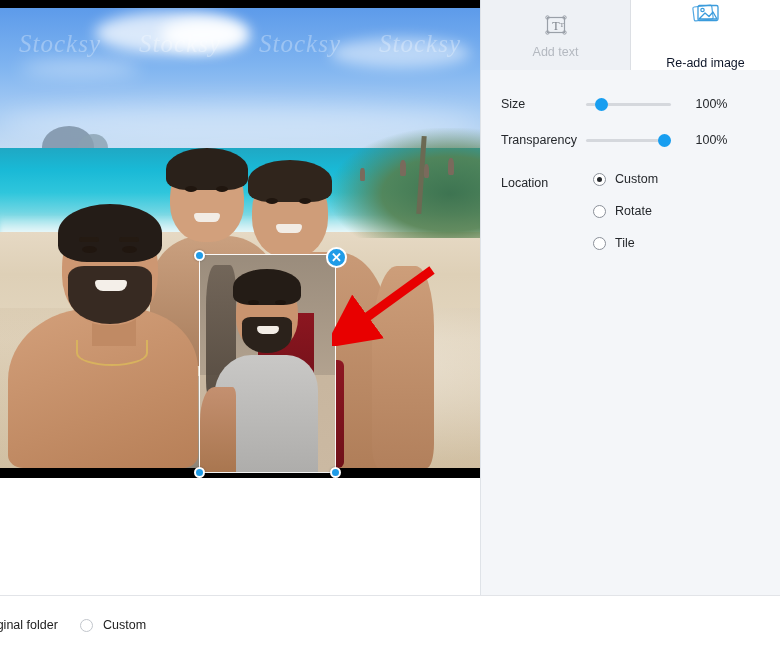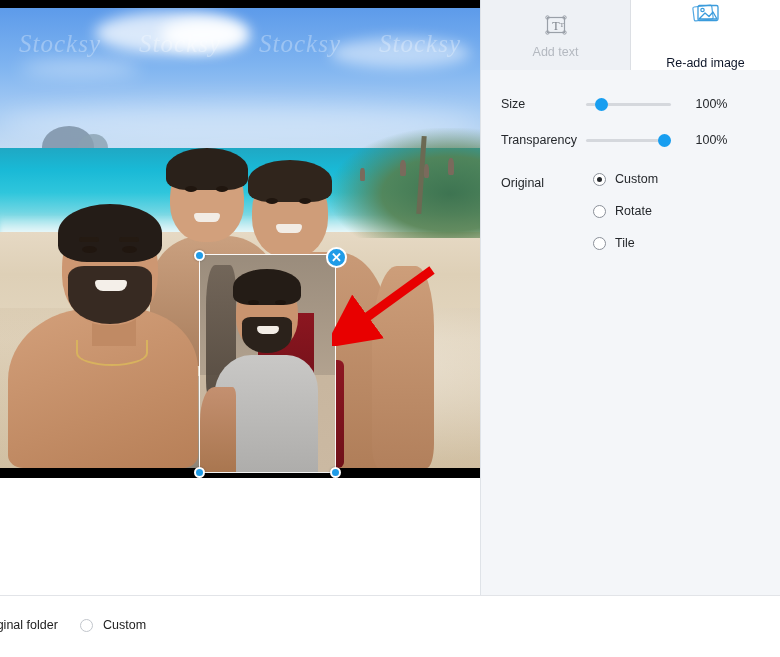--- a/index.html
+++ b/index.html
@@ -396,21 +396,21 @@
       <div class="row">
         <span class="row-label">Transparency</span>
         <span class="slider-wrap" style="width:90px;">
           <span class="track" style="width:85px;"></span>
           <span class="knob" style="left:72px;"></span>
         </span>
         <span class="value" style="width:92px; margin-left:20px;">100%</span>
       </div>
 
       <div class="loc-row" style="margin-top:14px;">
-        <span class="loc-label">Original</span>
+        <span class="loc-label">Location</span>
         <div class="radios">
           <div class="radio-item">
             <span class="radio checked"></span>
             <span class="radio-label">Custom</span>
           </div>
           <div class="radio-item">
             <span class="radio"></span>
             <span class="radio-label">Rotate</span>
           </div>
           <div class="radio-item">

